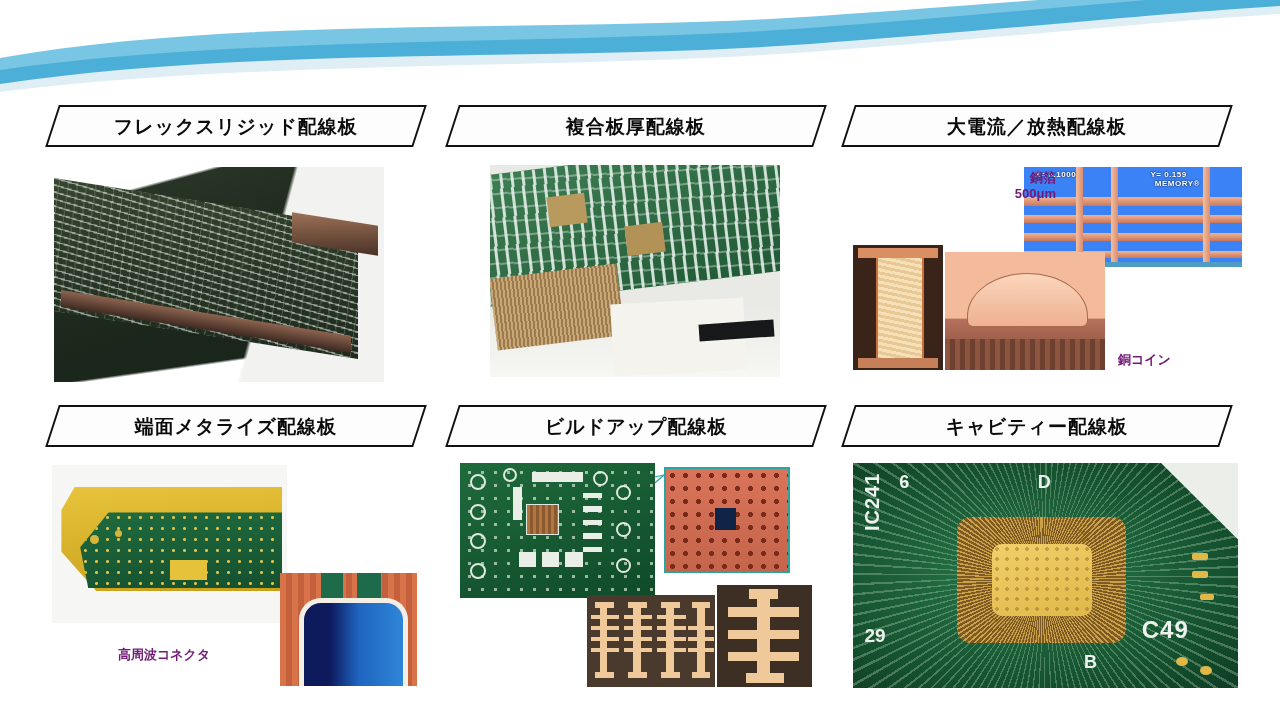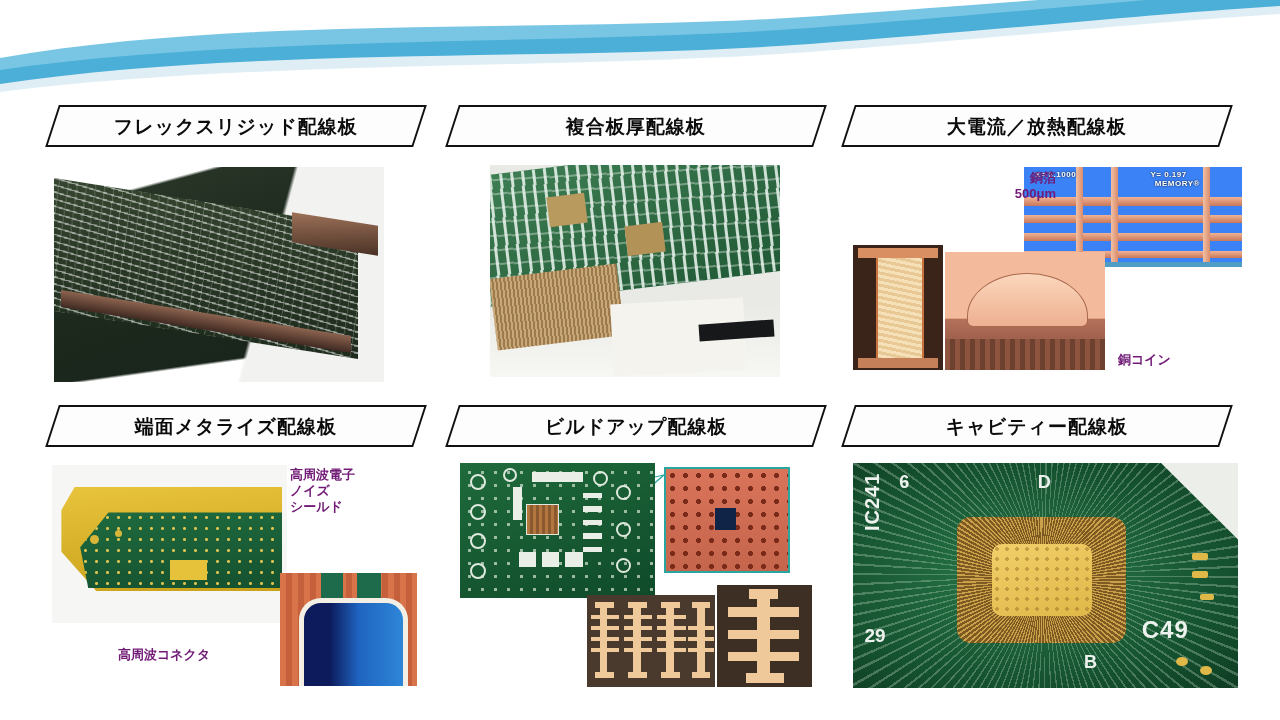--- a/index.html
+++ b/index.html
@@ -231,21 +231,21 @@
 
     <div class="photo p3a" style="left:176px;top:62px;width:218px;height:100px;">
       <div class="cu" style="top:30%;height:9%;"></div>
       <div class="cu" style="top:48%;height:8%;"></div>
       <div class="cu" style="top:66%;height:8%;"></div>
       <div class="cu" style="top:84%;height:7%;"></div>
       <div class="col" style="left:24%;"></div>
       <div class="col" style="left:40%;"></div>
       <div class="col" style="left:82%;"></div>
       <div class="ov" style="left:5%;top:3%;">X=  0.1000</div>
-      <div class="ov" style="left:58%;top:3%;">Y=  0.197</div>
+      <div class="ov" style="left:58%;top:3%;">Y=  0.159</div>
       <div class="ov" style="left:60%;top:12%;">MEMORY®</div>
       <div class="blue"></div>
     </div>
 
     <div class="lbl r" style="left:100px;top:65px;width:108px;">銅箔
 500μm</div>
 
     <div class="photo p3b" style="left:5px;top:140px;width:90px;height:125px;">
       <div class="fill"></div>
         <div class="pad-t"></div>
@@ -266,23 +266,20 @@
     </div>
 
     <div class="photo p4a" style="left:0px;top:60px;width:235px;height:158px;">
       <div class="g"></div>
         <div class="grn"></div>
         <div class="pad"></div>
       <div class="dot1"></div>
         <div class="dot2"></div>
     </div>
 
-    <div class="lbl" style="left:238px;top:62px;width:130px;">高周波電子
-ノイズ
-シールド</div>
 
     <div class="photo p4b" style="left:228px;top:168px;width:137px;height:113px;">
       <div class="bar" style="left:30%;width:16%;"></div>
       <div class="bar" style="left:56%;width:18%;"></div>
       <div class="blue"></div>
     </div>
 
     <div class="lbl" style="left:66px;top:242px;">高周波コネクタ</div>
   </div>
 

